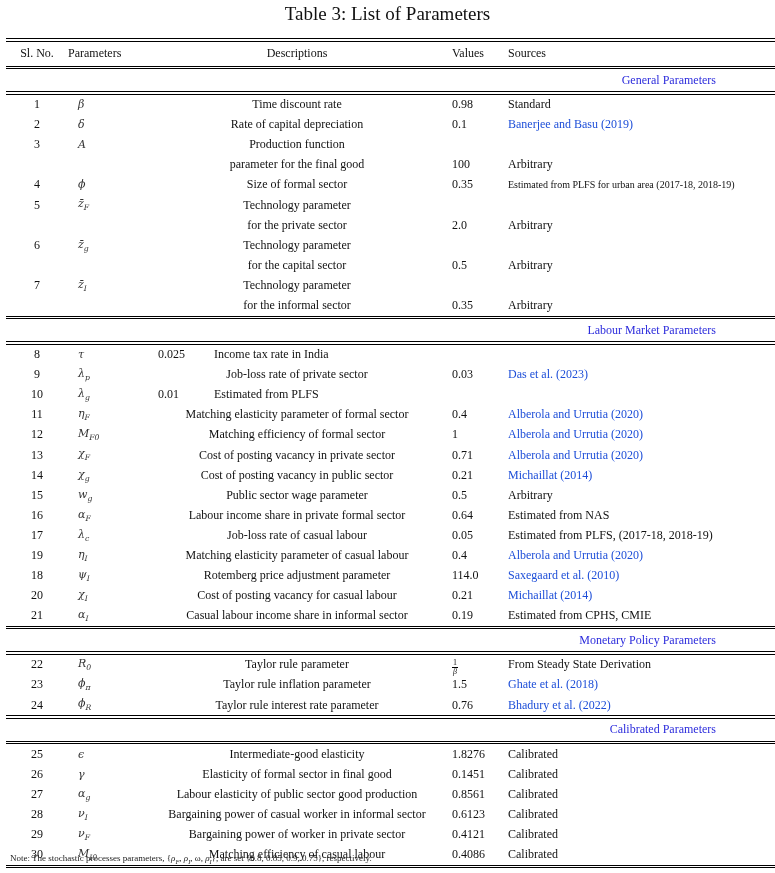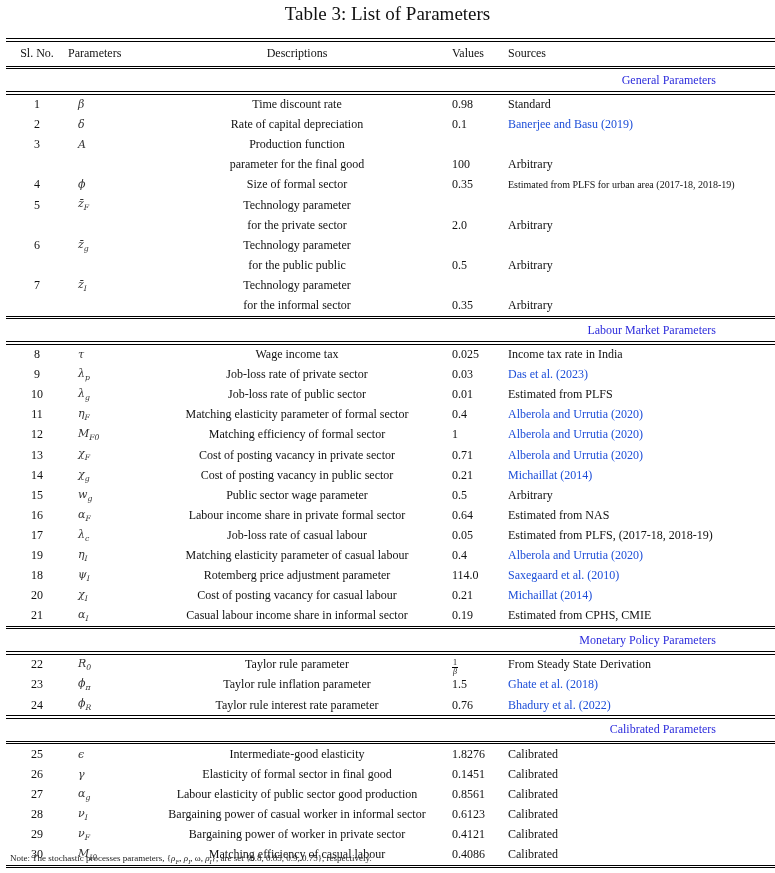--- a/index.html
+++ b/index.html
@@ -100,21 +100,21 @@
       <div class="row">
         <div class="c-no">6</div>
         <div class="c-par">z̄<sub>g</sub></div>
         <div class="c-desc">Technology parameter</div>
         <div class="c-val"></div>
         <div class="c-src"></div>
       </div>
       <div class="row">
         <div class="c-no"></div>
         <div class="c-par"></div>
-        <div class="c-desc">for the public public</div>
+        <div class="c-desc">for the capital sector</div>
         <div class="c-val">0.5</div>
         <div class="c-src">Arbitrary</div>
       </div>
       <div class="row">
         <div class="c-no">7</div>
         <div class="c-par">z̄<sub>I</sub></div>
         <div class="c-desc">Technology parameter</div>
         <div class="c-val"></div>
         <div class="c-src"></div>
       </div>
@@ -126,35 +126,33 @@
         <div class="c-src">Arbitrary</div>
       </div>
       <div class="dbl"></div>
       <div class="section">
         <div class="section-label">Labour Market Parameters</div>
       </div>
       <div class="dbl"></div>
       <div class="row">
         <div class="c-no">8</div>
         <div class="c-par">τ</div>
-        <div class="c-desc">Wage income tax</div>
         <div class="c-val">0.025</div>
         <div class="c-src">Income tax rate in India</div>
       </div>
       <div class="row">
         <div class="c-no">9</div>
         <div class="c-par">λ<sub>p</sub></div>
         <div class="c-desc">Job-loss rate of private sector</div>
         <div class="c-val">0.03</div>
         <div class="c-src cite">Das et al. (2023)</div>
       </div>
       <div class="row">
         <div class="c-no">10</div>
         <div class="c-par">λ<sub>g</sub></div>
-        <div class="c-desc">Job-loss rate of public sector</div>
         <div class="c-val">0.01</div>
         <div class="c-src">Estimated from PLFS</div>
       </div>
       <div class="row">
         <div class="c-no">11</div>
         <div class="c-par">η<sub>F</sub></div>
         <div class="c-desc">Matching elasticity parameter of formal sector</div>
         <div class="c-val">0.4</div>
         <div class="c-src cite">Alberola and Urrutia (2020)</div>
       </div>

